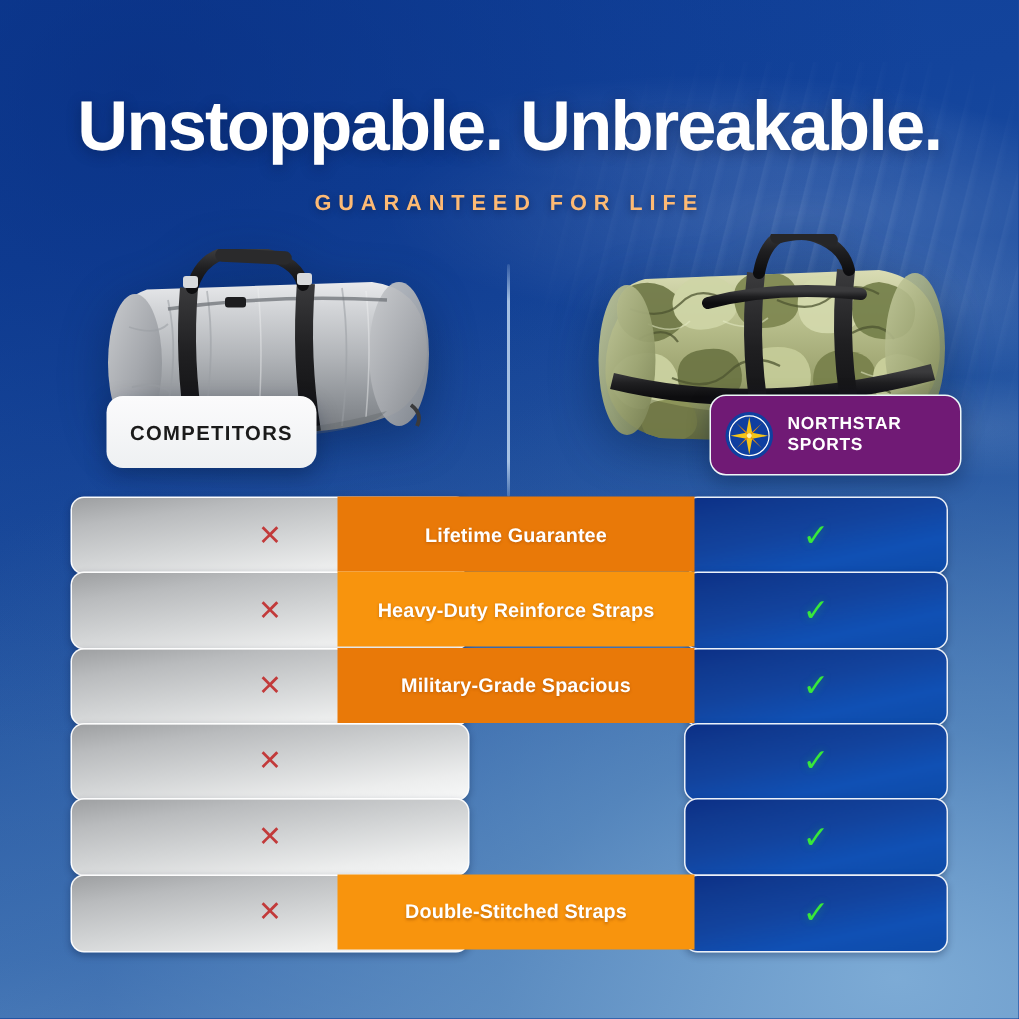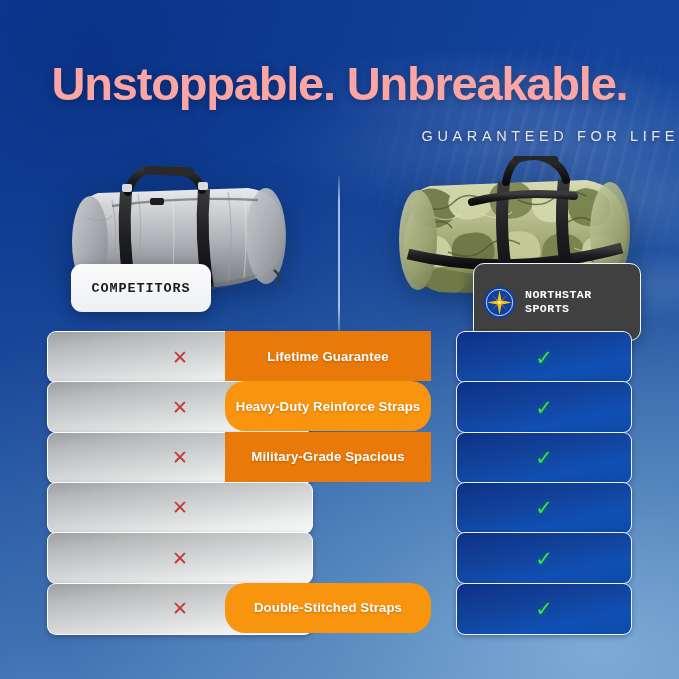--- a/index.html
+++ b/index.html
@@ -27,64 +27,64 @@
     background:repeating-linear-gradient(104deg, rgba(232,242,252,.00) 0px, rgba(232,242,252,.00) 9px, rgba(232,242,252,.34) 10px, rgba(232,242,252,.00) 15px);
     -webkit-mask-image:radial-gradient(62% 72% at 62% 48%, #000 0%, transparent 78%);
             mask-image:radial-gradient(62% 72% at 62% 48%, #000 0%, transparent 78%);
   }
   .bg-vignette{position:absolute;inset:0;
     background:radial-gradient(118% 100% at 14% 8%, rgba(5,40,120,.55) 0%, rgba(5,40,120,.18) 40%, rgba(5,40,120,0) 66%);
   }
 
   
   .headline{position:absolute;left:0;right:0;top:56px;text-align:center;
-    color:#fca5a5;font-size:47px;font-weight:bold;letter-spacing:-1.2px;
+    color:#ffffff;font-size:47px;font-weight:bold;letter-spacing:-1.2px;
     text-shadow:0 2px 9px rgba(2,22,62,.42);white-space:nowrap;}
-  .subhead{position:absolute;left:0;right:0;top:128px;text-align:right;
-    color:#e5e5e5;font-size:14.5px;font-weight:normal;letter-spacing:4.6px;
+  .subhead{position:absolute;left:0;right:0;top:128px;text-align:center;
+    color:#fdba74;font-size:14.5px;font-weight:bold;letter-spacing:4.6px;
     text-shadow:0 1px 5px rgba(2,22,62,.45);}
 
   
   .divider{position:absolute;left:338px;top:176px;width:2px;height:155px;
     background:linear-gradient(180deg, rgba(190,214,240,.15) 0%, rgba(200,222,245,.80) 16%, rgba(200,222,245,.80) 85%, rgba(190,214,240,.25) 100%);
     border-radius:1px;}
 
   
   .bag{position:absolute;}
   .bag svg{display:block;filter:drop-shadow(0 8px 16px rgba(3,22,58,.40));}
   #bag-left{left:52px;top:166px;width:250px;height:145px;}
   #bag-right{left:378px;top:156px;width:268px;height:160px;}
 
   
   .pill{position:absolute;border-radius:11px;display:flex;align-items:center;
-    box-shadow:0 5px 14px rgba(3,20,55,.35);font-family:Liberation Mono, monospace;}
+    box-shadow:0 5px 14px rgba(3,20,55,.35);}
   #pill-competitors{left:71px;top:264px;width:140px;height:48px;
     background:linear-gradient(180deg,#fbfbfc 0%,#eef0f2 100%);
     justify-content:center;}
   #pill-competitors .txt{color:#1b1b1b;font-size:13.5px;font-weight:bold;letter-spacing:.9px;}
   #pill-brand{left:473px;top:263px;width:148px;height:52px;
-    background:#404040;border:1.6px solid #eef7f8;padding:12px 9px;gap:9px;}
+    background:#701a75;border:1.6px solid #eef7f8;padding:0 9px;gap:9px;}
   #pill-brand .txt{color:#ffffff;font-size:11.6px;font-weight:bold;letter-spacing:.45px;line-height:1.18;}
 
   .logo-emblem{width:33px;height:33px;flex:0 0 33px;}
 
   
   #table{position:absolute;left:0;top:331px;width:679px;height:302px;}
   .row{position:absolute;left:0;right:0;height:50px;}
   .cell{position:absolute;top:0;height:50px;display:flex;align-items:center;justify-content:center;}
   .cell-neg{left:47px;width:264px;border-radius:9px;border:1.4px solid rgba(255,255,255,.92);
     background:linear-gradient(172deg,#9d9fa1 0%,#b9bbbd 22%,#d3d5d6 52%,#eceded 80%,#f7f8f8 100%);
     box-shadow:0 2px 5px rgba(3,20,55,.30);}
   .cell-pos{left:456px;width:174px;border-radius:9px;border:1.4px solid rgba(255,255,255,.92);
     background:linear-gradient(168deg,#0b2f86 0%,#10398f 18%,#12439d 44%,#1050b4 72%,#0d4ba8 100%);
     box-shadow:0 2px 5px rgba(3,20,55,.30);}
-  .cell-label{left:225px;width:206px;color:#fff;font-size:13.2px;font-weight:bold;
+  .cell-label{left:225px;width:238px;color:#fff;font-size:13.2px;font-weight:bold;
     text-align:center;letter-spacing:.1px;text-shadow:0 1px 2px rgba(120,50,0,.38);z-index:4;}
   .cell-label.dark{background:#e97908;}
-  .cell-label.light{background:#f8940d;border-radius:20px;}
+  .cell-label.light{background:#f8940d;}
   .xmark{font-size:19px;color:#c23a3a;font-weight:normal;line-height:1;}
   .check{font-size:21px;color:#38e83a;font-weight:normal;line-height:1;
     text-shadow:0 0 6px rgba(40,220,60,.35);}
 </style>
 </head>
 <body>
 
 <div id="stage">
 
   <div class="bg-base"></div>

